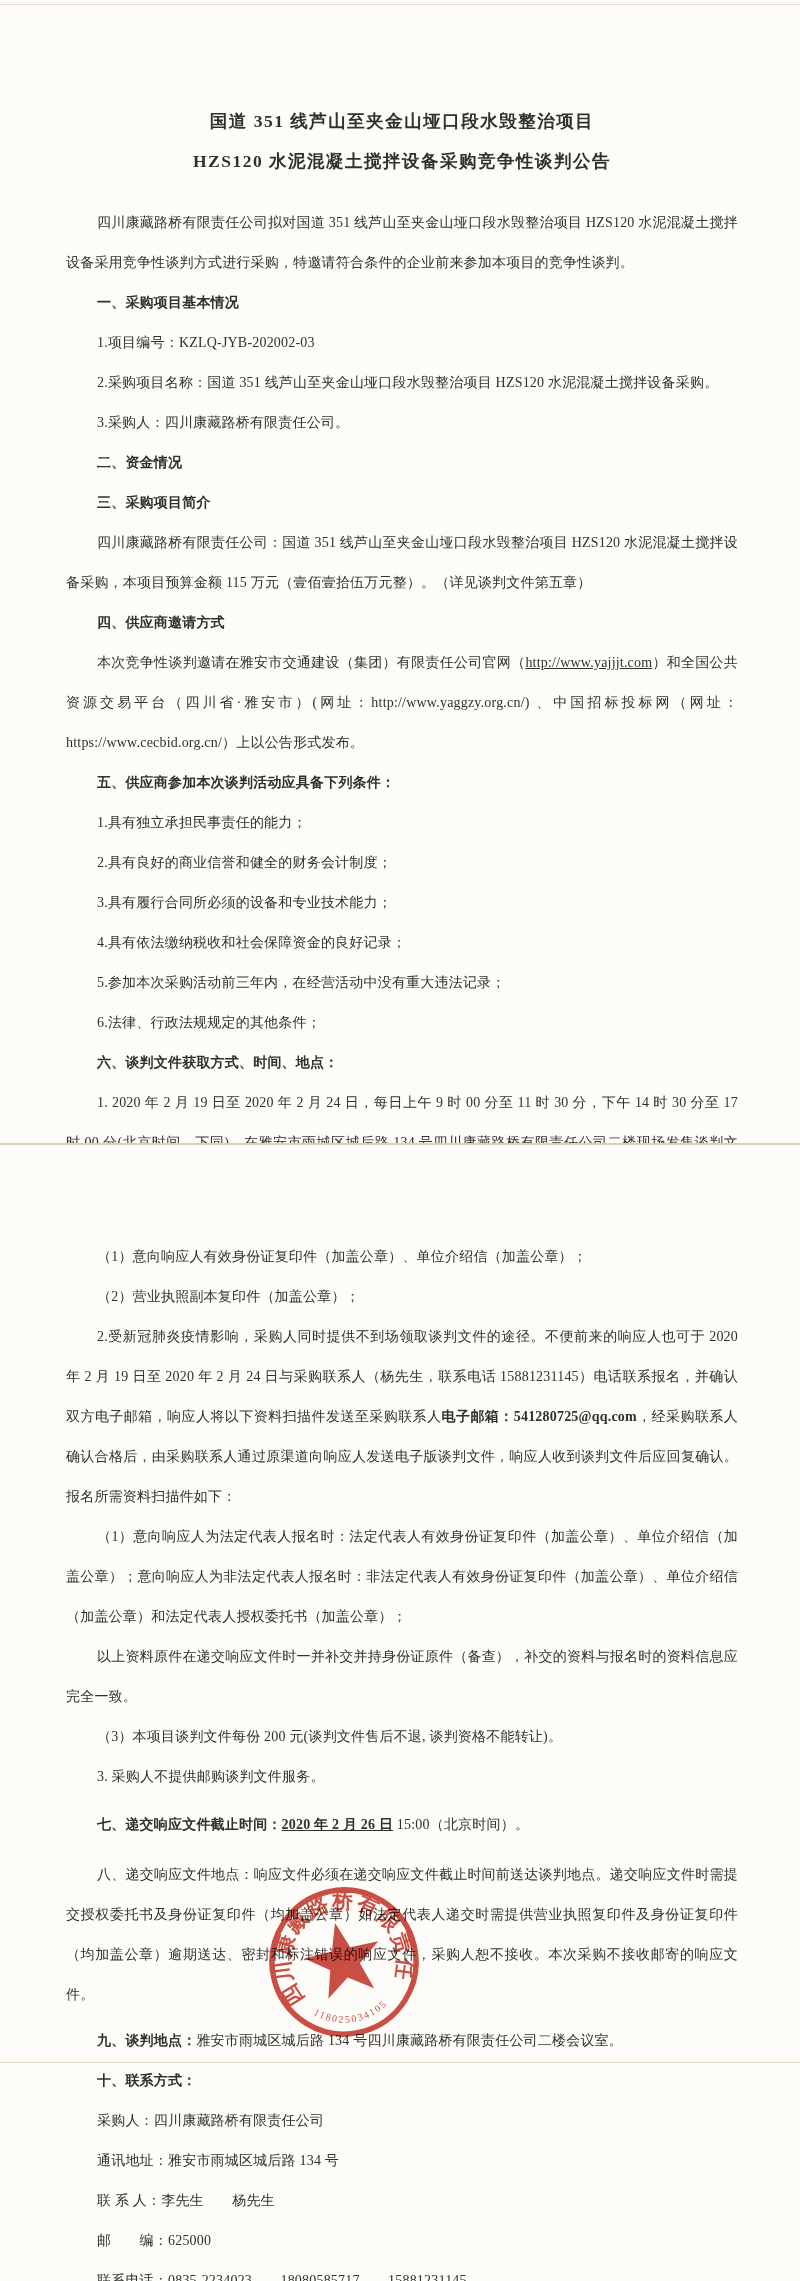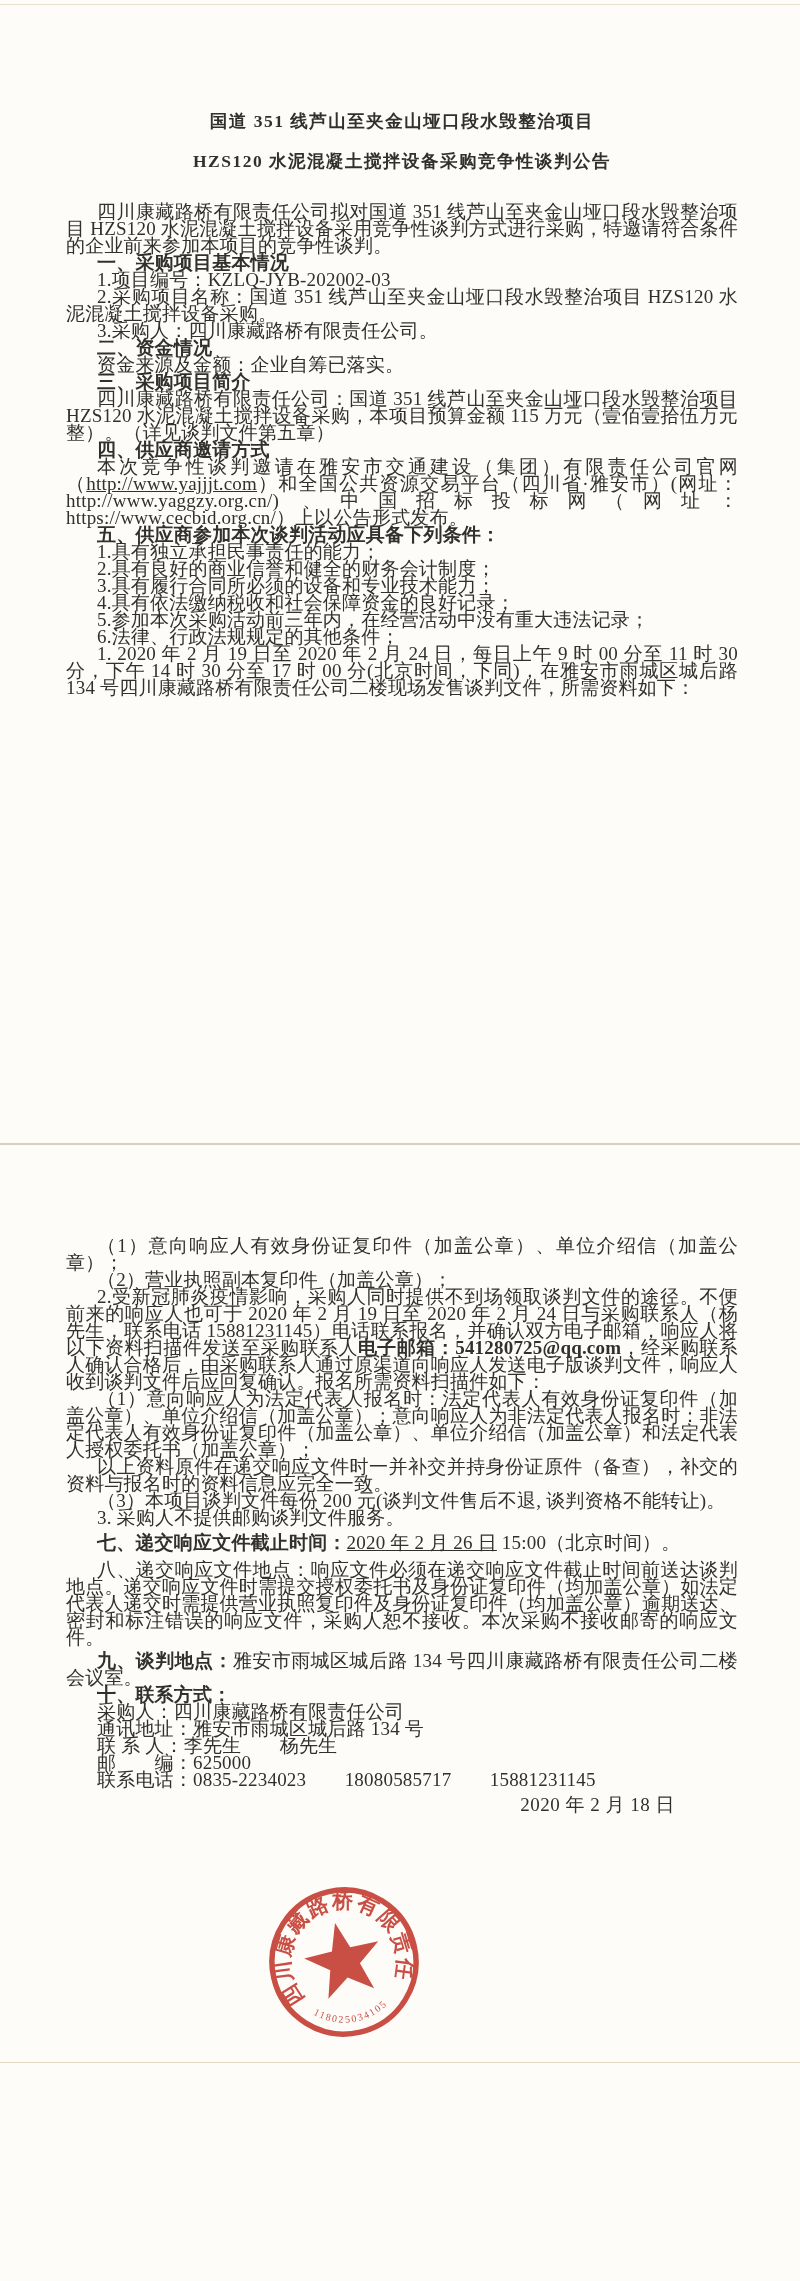--- a/index.html
+++ b/index.html
@@ -6,21 +6,21 @@
   .canvas{
     position:relative;width:800px;height:2281px;margin:0 auto;
     background:#fdfcf9;color:#32302c;
     font-family:"Liberation Serif","DejaVu Serif",serif;
     overflow:hidden;
   }
   .pg{position:absolute;left:0;width:800px;box-sizing:border-box;background:#fdfcf9;}
   #page1{top:4px;height:957px;border-top:1px solid #e6dfcd;padding:96px 62px 0 66px;}
   #page2{top:1143px;height:920px;border-top:2px solid #d9d0ba;border-bottom:1px solid #e0d8c4;padding:92px 62px 0 66px;}
   .title{font-size:17.5px;font-weight:700;text-align:center;line-height:40px;letter-spacing:1.5px;}
-  .ln{font-size:19px;line-height:17px;text-align:justify;letter-spacing:0.2px;}
+  .ln{font-size:14px;line-height:40px;text-align:justify;letter-spacing:0.2px;}
   .ind{text-indent:31px;}
   .b{font-weight:700;}
   .mt-intro{margin-top:22px;}
   .mt8{margin-top:8px;}
   .mt10{margin-top:10px;}
   .mt6{margin-top:6px;}
   .contact{text-align:left;}
   .date{text-align:right;padding-right:63px;margin-top:8px;letter-spacing:0.5px;}
   .seal{
     position:absolute;left:258px;top:1876px;width:172px;height:172px;
@@ -38,49 +38,49 @@
     <div class="title">HZS120 水泥混凝土搅拌设备采购竞争性谈判公告</div>
 
     <div class="ln ind mt-intro">四川康藏路桥有限责任公司拟对国道 351 线芦山至夹金山垭口段水毁整治项目 HZS120 水泥混凝土搅拌设备采用竞争性谈判方式进行采购，特邀请符合条件的企业前来参加本项目的竞争性谈判。</div>
 
     <div class="ln ind b">一、采购项目基本情况</div>
     <div class="ln ind">1.项目编号：KZLQ-JYB-202002-03</div>
     <div class="ln ind">2.采购项目名称：国道 351 线芦山至夹金山垭口段水毁整治项目 HZS120 水泥混凝土搅拌设备采购。</div>
     <div class="ln ind">3.采购人：四川康藏路桥有限责任公司。</div>
 
     <div class="ln ind b">二、资金情况</div>
-    <div class="ln ind">资金来源及金额：企业自筹已落实。</div>
 
     <div class="ln ind b">三、采购项目简介</div>
     <div class="ln ind">四川康藏路桥有限责任公司：国道 351 线芦山至夹金山垭口段水毁整治项目 HZS120 水泥混凝土搅拌设备采购，本项目预算金额 115 万元（壹佰壹拾伍万元整）。（详见谈判文件第五章）</div>
 
     <div class="ln ind b">四、供应商邀请方式</div>
     <div class="ln ind"><span>本次竞争性谈判邀请在雅安市交通建设（集团）有限责任公司官网（</span><span style="text-decoration: underline;">http://www.yajjjt.com</span><span>）和全国公共资源交易平台（四川省·雅安市）(网址：http://www.yaggzy.org.cn/) 、中国招标投标网（网址：https://www.cecbid.org.cn/）上以公告形式发布。</span></div>
 
     <div class="ln ind b">五、供应商参加本次谈判活动应具备下列条件：</div>
     <div class="ln ind">1.具有独立承担民事责任的能力；</div>
     <div class="ln ind">2.具有良好的商业信誉和健全的财务会计制度；</div>
     <div class="ln ind">3.具有履行合同所必须的设备和专业技术能力；</div>
     <div class="ln ind">4.具有依法缴纳税收和社会保障资金的良好记录；</div>
     <div class="ln ind">5.参加本次采购活动前三年内，在经营活动中没有重大违法记录；</div>
     <div class="ln ind">6.法律、行政法规规定的其他条件；</div>
 
+    <div class="ln ind b">六、谈判文件获取方式、时间、地点：</div>
     <div class="ln ind">1. 2020 年 2 月 19 日至 2020 年 2 月 24 日，每日上午 9 时 00 分至 11 时 30 分，下午 14 时 30 分至 17 时 00 分(北京时间，下同)，在雅安市雨城区城后路 134 号四川康藏路桥有限责任公司二楼现场发售谈判文件，所需资料如下：</div>
   </div>
 
   <div class="pg" id="page2">
     <div class="ln ind">（1）意向响应人有效身份证复印件（加盖公章）、单位介绍信（加盖公章）；</div>
     <div class="ln ind">（2）营业执照副本复印件（加盖公章）；</div>
     <div class="ln ind"><span>2.受新冠肺炎疫情影响，采购人同时提供不到场领取谈判文件的途径。不便前来的响应人也可于 2020 年 2 月 19 日至 2020 年 2 月 24 日与采购联系人（杨先生，联系电话 15881231145）电话联系报名，并确认双方电子邮箱，响应人将以下资料扫描件发送至采购联系人</span><span style="font-weight: 700;">电子邮箱：541280725@qq.com</span><span>，经采购联系人确认合格后，由采购联系人通过原渠道向响应人发送电子版谈判文件，响应人收到谈判文件后应回复确认。报名所需资料扫描件如下：</span></div>
     <div class="ln ind">（1）意向响应人为法定代表人报名时：法定代表人有效身份证复印件（加盖公章）、单位介绍信（加盖公章）；意向响应人为非法定代表人报名时：非法定代表人有效身份证复印件（加盖公章）、单位介绍信（加盖公章）和法定代表人授权委托书（加盖公章）；</div>
     <div class="ln ind">以上资料原件在递交响应文件时一并补交并持身份证原件（备查），补交的资料与报名时的资料信息应完全一致。</div>
     <div class="ln ind">（3）本项目谈判文件每份 200 元(谈判文件售后不退, 谈判资格不能转让)。</div>
     <div class="ln ind">3. 采购人不提供邮购谈判文件服务。</div>
 
-    <div class="ln ind mt8"><span style="font-weight: 700;">七、递交响应文件截止时间：</span><span style="font-weight: 400; text-decoration: underline;">2020 年 2 月 26 日</span><span> 15:00（北京时间）。</span></div>
+    <div class="ln ind mt8"><span style="font-weight: 700;">七、递交响应文件截止时间：</span><span style="font-weight: 700; text-decoration: underline;">2020 年 2 月 26 日</span><span> 15:00（北京时间）。</span></div>
     <div class="ln ind mt10"><span style="font-weight: 400; margin-top: 32px;">八、递交响应文件地点：</span><span>响应文件必须在递交响应文件截止时间前送达谈判地点。递交响应文件时需提交授权委托书及身份证复印件（均加盖公章）如法定代表人递交时需提供营业执照复印件及身份证复印件（均加盖公章）逾期送达、密封和标注错误的响应文件，采购人恕不接收。本次采购不接收邮寄的响应文件。</span></div>
     <div class="ln ind mt6"><span style="font-weight: 700;">九、谈判地点：</span><span>雅安市雨城区城后路 134 号四川康藏路桥有限责任公司二楼会议室。</span></div>
 
     <div class="ln ind b">十、联系方式：</div>
     <div class="ln ind contact">采购人：四川康藏路桥有限责任公司</div>
     <div class="ln ind contact">通讯地址：雅安市雨城区城后路 134 号</div>
     <div class="ln ind contact">联 系 人：李先生　　杨先生</div>
     <div class="ln ind contact">邮　　编：625000</div>
     <div class="ln ind contact">联系电话：0835-2234023　　18080585717　　15881231145</div>
 

